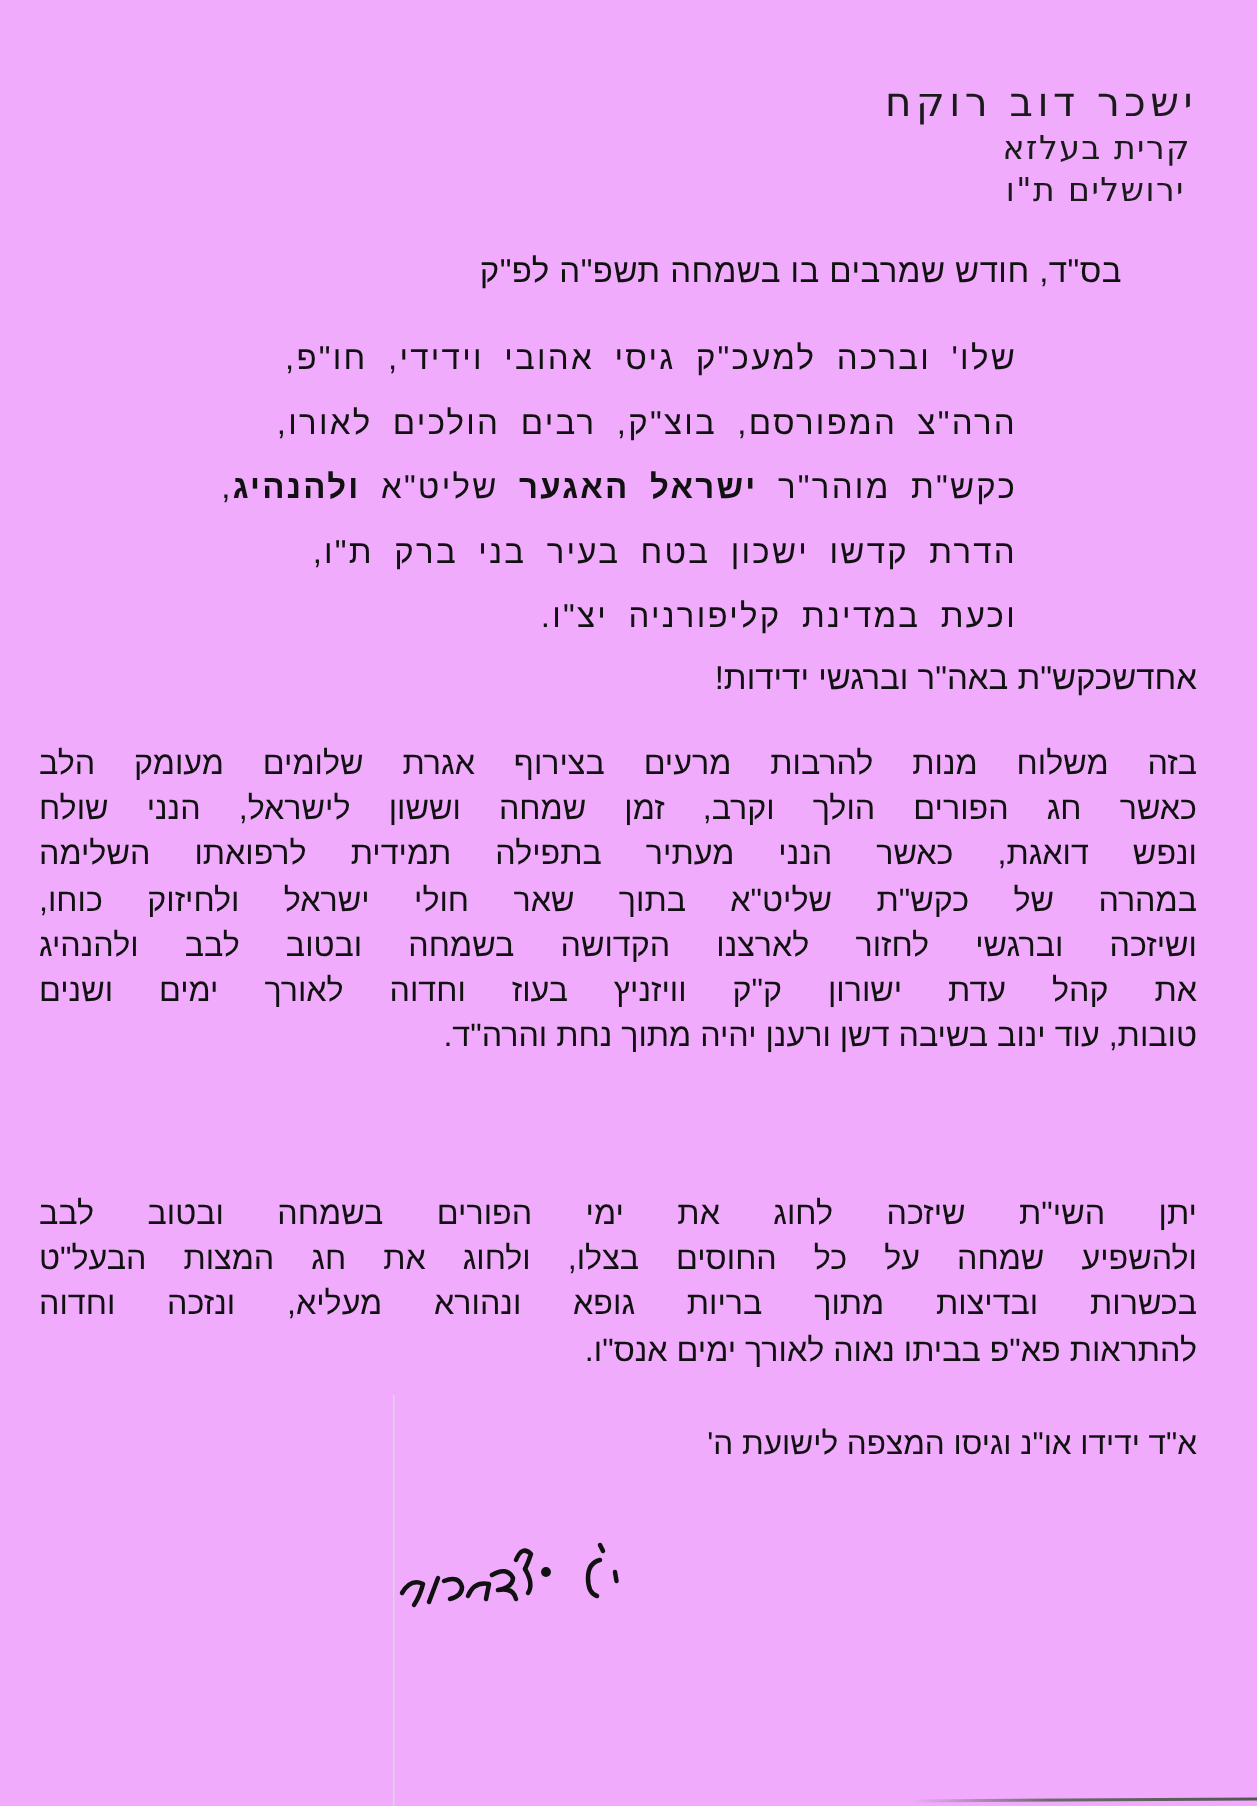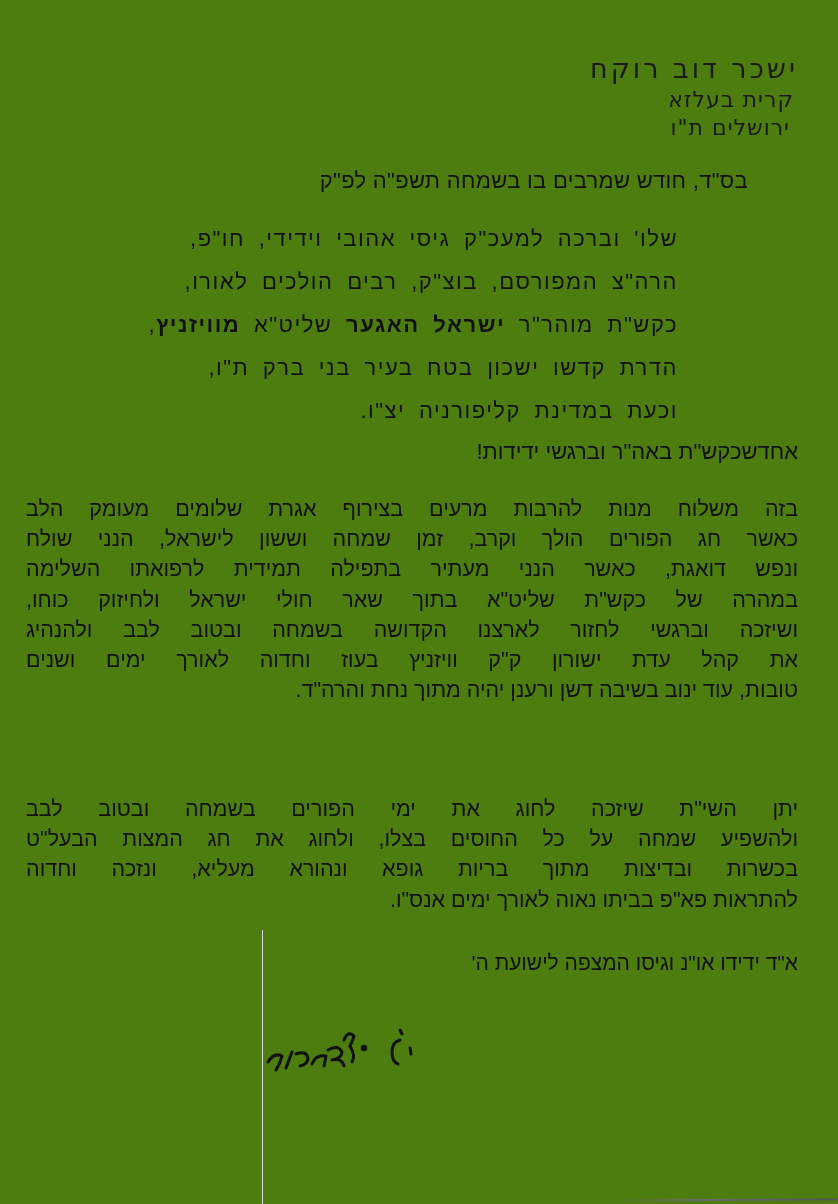--- a/index.html
+++ b/index.html
@@ -12,21 +12,21 @@
       height: 1204px;
       position: relative;
       overflow: hidden;
       font-family: "DejaVu Serif", "Liberation Serif", serif;
       color: #111111;
     }
     .page {
       position: absolute;
       left: 0; top: 0;
       width: 838px; height: 1204px;
-      background: #4d7c0f;
+      background: #f0abfc;
     }
     .fold-line {
       position: absolute;
       left: 262px;
       top: 930px;
       width: 1px;
       height: 274px;
       background: #d8d8d8;
     }
     .scan-edge {
@@ -140,21 +140,21 @@
     <div class="lh-name">ישכר דוב רוקח</div>
     <div class="lh-line">קרית בעלזא</div>
     <div class="lh-line city">ירושלים ת"ו</div>
   </div>
 
   <div class="line dateline">בס"ד, חודש שמרבים בו בשמחה תשפ"ה לפ"ק</div>
 
   <div class="line addr" style="top:224px">שלו' וברכה למעכ"ק גיסי אהובי וידידי, חו"פ,</div>
   <div class="line addr" style="top:267px">הרה"צ המפורסם, בוצ"ק, רבים הולכים לאורו,</div>
   <div class="line addr" style="top:310px">
-    <span>כקש"ת מוהר"ר </span><span class="bold">ישראל האגער</span><span> שליט"א </span><span class="bold">מוויזניץ</span><span>,</span>
+    <span>כקש"ת מוהר"ר </span><span class="bold">ישראל האגער</span><span> שליט"א </span><span class="bold">ולהנהיג</span><span>,</span>
   </div>
   <div class="line addr" style="top:353px">הדרת קדשו ישכון בטח בעיר בני ברק ת"ו,</div>
   <div class="line addr" style="top:396px">וכעת במדינת קליפורניה יצ"ו.</div>
 
   <div class="line greeting">אחדשכקש"ת באה"ר וברגשי ידידות!</div>
 
   <div class="para" style="top:494px">
     <span class="pl">בזה משלוח מנות להרבות מרעים בצירוף אגרת שלומים מעומק הלב</span>
     <span class="pl">כאשר חג הפורים הולך וקרב, זמן שמחה וששון לישראל, הנני שולח</span>
     <span class="pl">ונפש דואגת, כאשר הנני מעתיר בתפילה תמידית לרפואתו השלימה</span>

